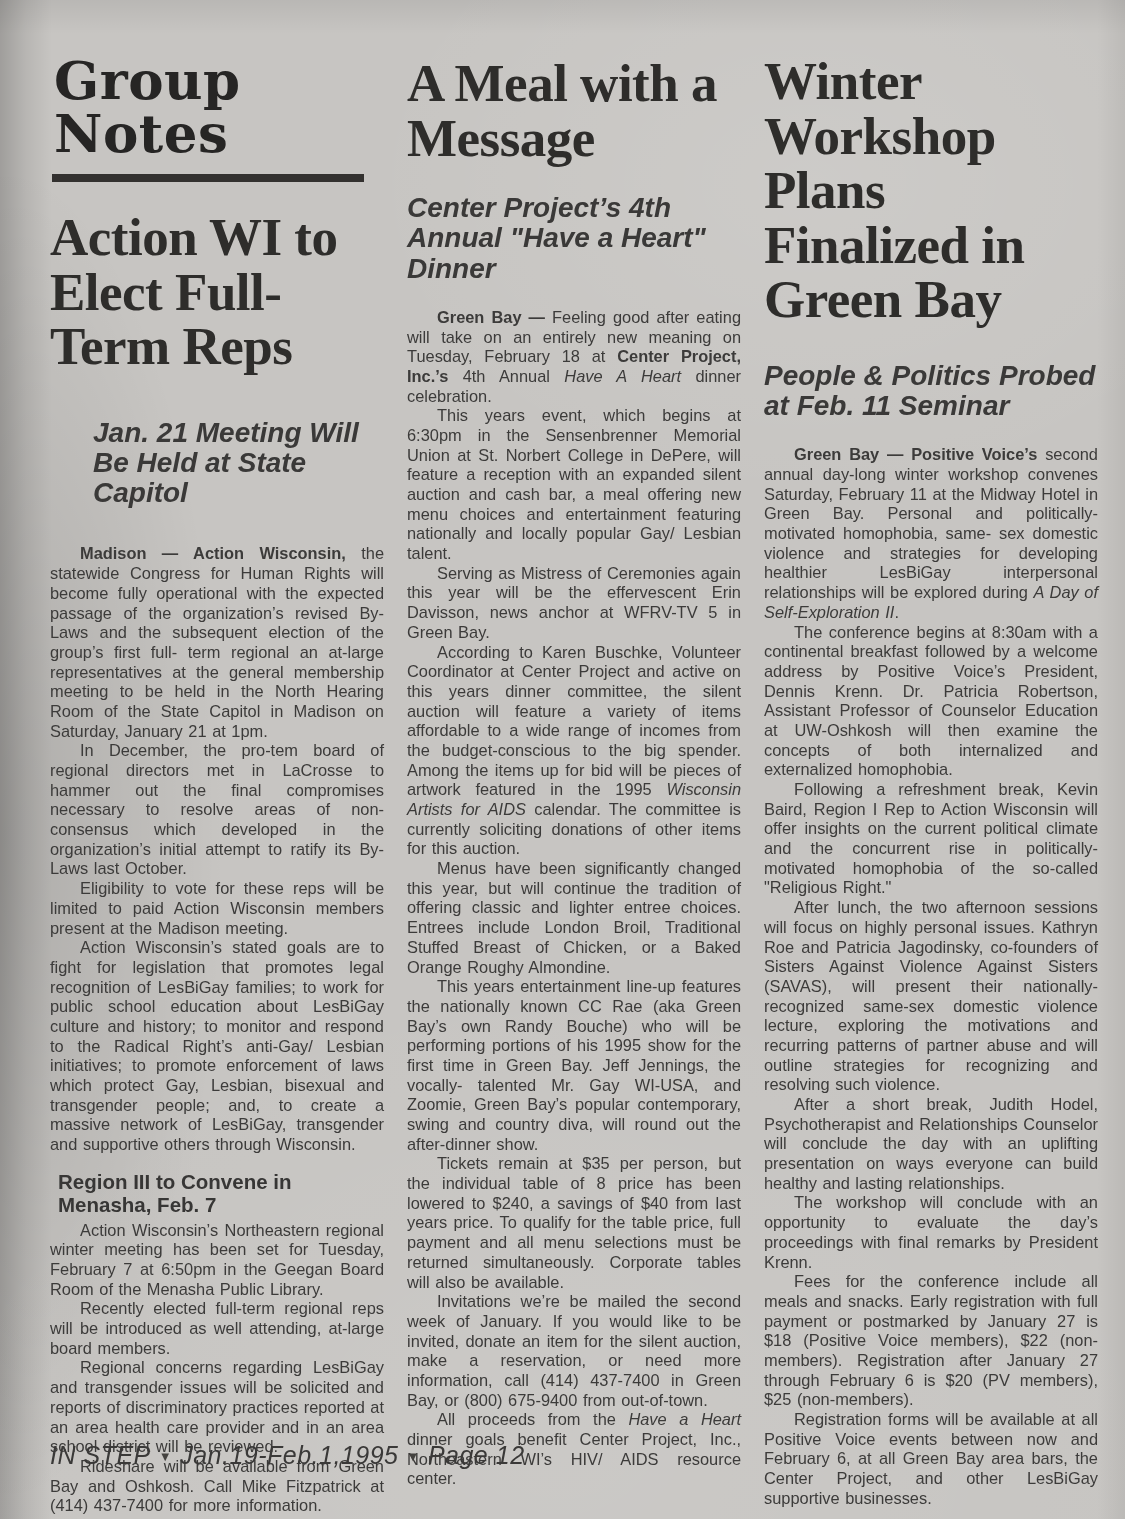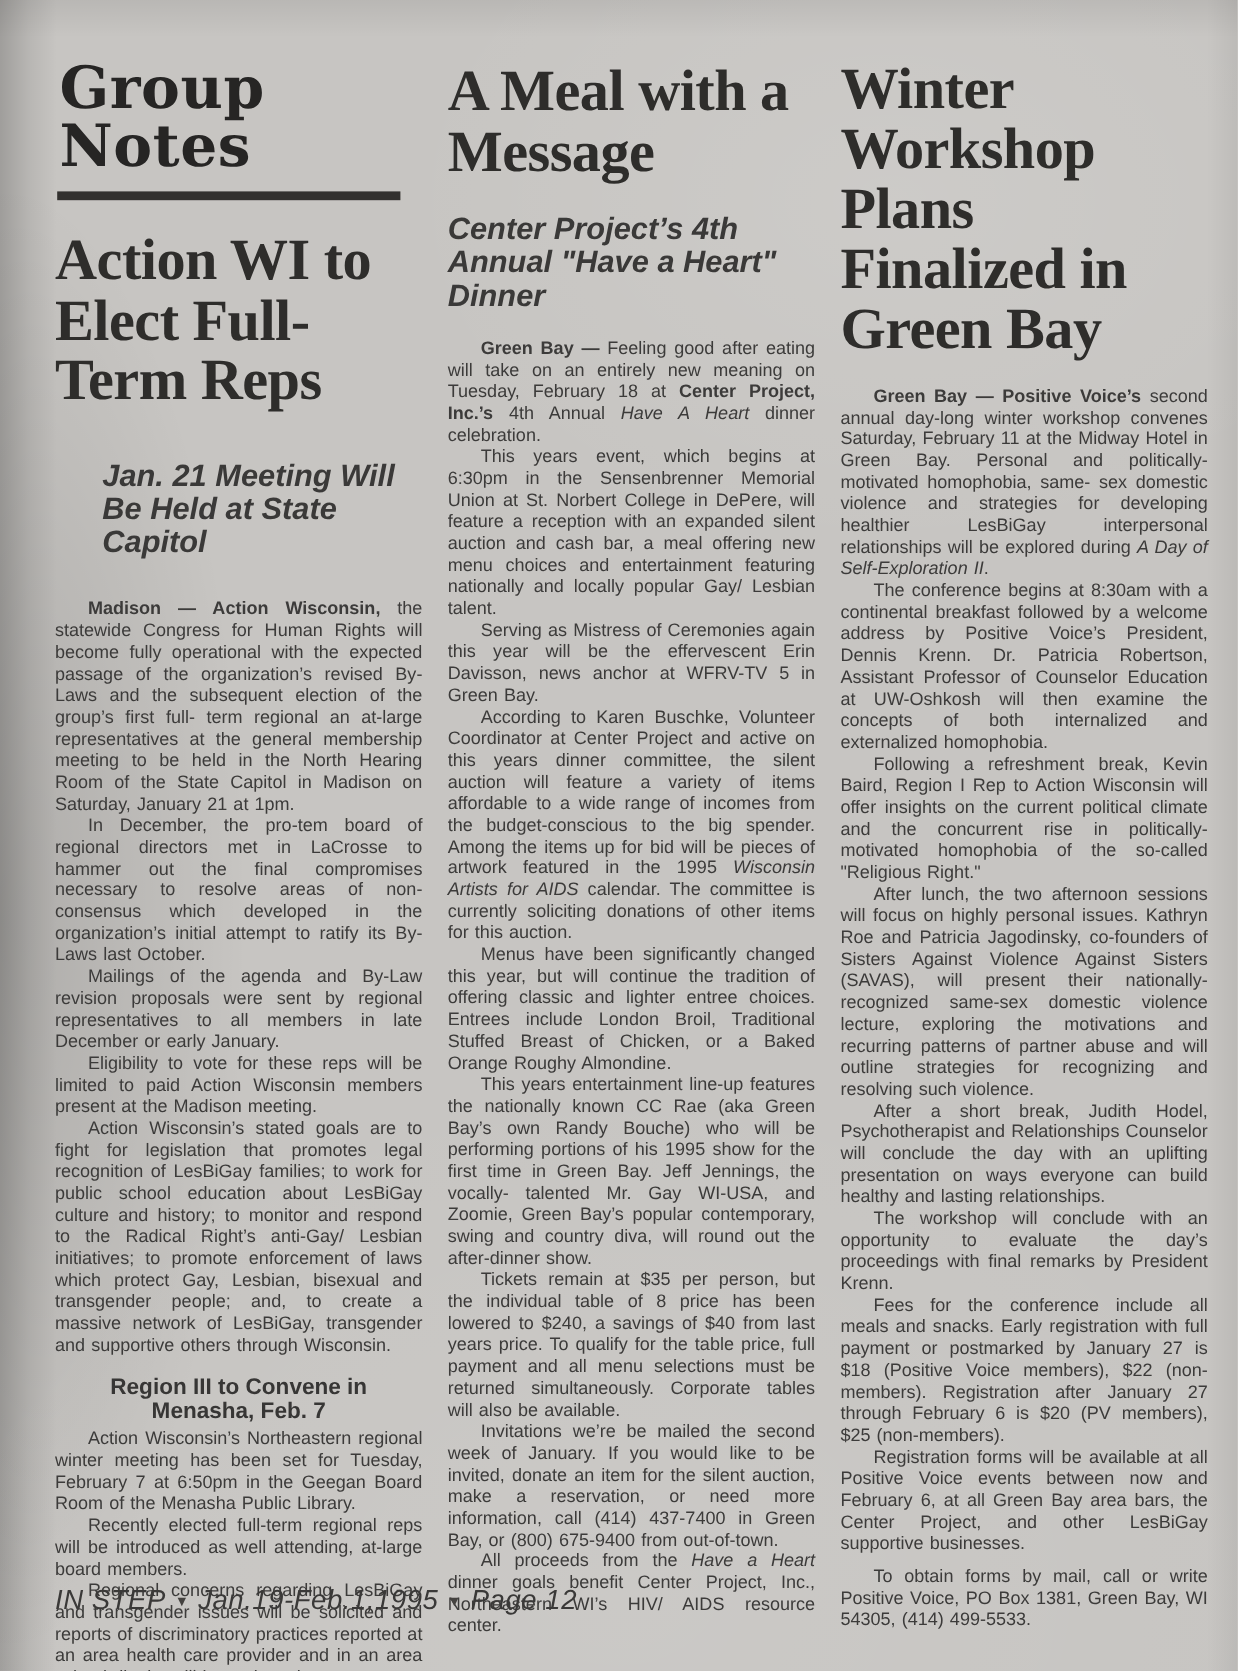--- a/index.html
+++ b/index.html
@@ -76,21 +76,20 @@
     text-align: justify;
     text-indent: 30px;
     font-size: 16.4px;
     line-height: 1.2;
     color: #3c3b3a;
     word-spacing: 1px;
   }
   .body p.gap-before { margin-top: 10px; }
   .subsubhead {
     margin: 16px 8px 4px 8px;
-    text-align: center;
     font-size: 20.5px;
     font-weight: 700;
     line-height: 1.12;
     color: #373635;
   }
   .seg-b { font-weight: 700; }
   .seg-i { font-style: italic; }
 
   .page-footer {
     position: absolute;
@@ -116,21 +115,20 @@
   <div class="columns">
 
     <div class="col col1">
       <h1 class="section-title">Group Notes</h1>
       <div class="section-rule"></div>
       <h2 class="headline">Action WI to Elect Full-Term Reps</h2>
       <h3 class="subhead">Jan. 21 Meeting Will Be Held at State Capitol</h3>
       <div class="body">
         <p><span class="seg-b">Madison — Action Wisconsin,</span><span> the statewide Congress for Human Rights will become fully operational with the expected passage of the organization’s revised By-Laws and the subsequent election of the group’s first full- term regional an at-large representatives at the general membership meeting to be held in the North Hearing Room of the State Capitol in Madison on Saturday, January 21 at 1pm.</span></p>
         <p>In December, the pro-tem board of regional directors met in LaCrosse to hammer out the final compromises necessary to resolve areas of non-consensus which developed in the organization’s initial attempt to ratify its By-Laws last October.</p>
-        <p>Mailings of the agenda and By-Law revision proposals were sent by regional representatives to all members in late December or early January.</p>
         <p>Eligibility to vote for these reps will be limited to paid Action Wisconsin members present at the Madison meeting.</p>
         <p>Action Wisconsin’s stated goals are to fight for legislation that promotes legal recognition of LesBiGay families; to work for public school education about LesBiGay culture and history; to monitor and respond to the Radical Right’s anti-Gay/ Lesbian initiatives; to promote enforcement of laws which protect Gay, Lesbian, bisexual and transgender people; and, to create a massive network of LesBiGay, transgender and supportive others through Wisconsin.</p>
         <h4 class="subsubhead">Region III to Convene in Menasha, Feb. 7</h4>
         <p>Action Wisconsin’s Northeastern regional winter meeting has been set for Tuesday, February 7 at 6:50pm in the Geegan Board Room of the Menasha Public Library.</p>
         <p>Recently elected full-term regional reps will be introduced as well attending, at-large board members.</p>
         <p>Regional concerns regarding LesBiGay and transgender issues will be solicited and reports of discriminatory practices reported at an area health care provider and in an area school district will be reviewed.</p>
         <p>Rideshare will be available from Green Bay and Oshkosh. Call Mike Fitzpatrick at (414) 437-7400 for more information.</p>
       </div>
     </div>
 
@@ -145,20 +143,21 @@
         <p>Menus have been significantly changed this year, but will continue the tradition of offering classic and lighter entree choices. Entrees include London Broil, Traditional Stuffed Breast of Chicken, or a Baked Orange Roughy Almondine.</p>
         <p>This years entertainment line-up features the nationally known CC Rae (aka Green Bay’s own Randy Bouche) who will be performing portions of his 1995 show for the first time in Green Bay. Jeff Jennings, the vocally- talented Mr. Gay WI-USA, and Zoomie, Green Bay’s popular contemporary, swing and country diva, will round out the after-dinner show.</p>
         <p>Tickets remain at $35 per person, but the individual table of 8 price has been lowered to $240, a savings of $40 from last years price. To qualify for the table price, full payment and all menu selections must be returned simultaneously. Corporate tables will also be available.</p>
         <p>Invitations we’re be mailed the second week of January. If you would like to be invited, donate an item for the silent auction, make a reservation, or need more information, call (414) 437-7400 in Green Bay, or (800) 675-9400 from out-of-town.</p>
         <p><span>All proceeds from the </span><span class="seg-i">Have a Heart</span><span> dinner goals benefit Center Project, Inc., Northeastern WI’s HIV/ AIDS resource center.</span></p>
       </div>
     </div>
 
     <div class="col col3">
       <h2 class="headline">Winter Workshop Plans Finalized in Green Bay</h2>
+      <h3 class="subhead">People &amp; Politics Probed at Feb. 11 Seminar</h3>
       <div class="body">
         <p><span class="seg-b">Green Bay — Positive Voice’s</span><span> second annual day-long winter workshop convenes Saturday, February 11 at the Midway Hotel in Green Bay. Personal and politically- motivated homophobia, same- sex domestic violence and strategies for developing healthier LesBiGay interpersonal relationships will be explored during </span><span class="seg-i">A Day of Self-Exploration II</span><span>.</span></p>
         <p>The conference begins at 8:30am with a continental breakfast followed by a welcome address by Positive Voice’s President, Dennis Krenn. Dr. Patricia Robertson, Assistant Professor of Counselor Education at UW-Oshkosh will then examine the concepts of both internalized and externalized homophobia.</p>
         <p>Following a refreshment break, Kevin Baird, Region I Rep to Action Wisconsin will offer insights on the current political climate and the concurrent rise in politically- motivated homophobia of the so-called "Religious Right."</p>
         <p>After lunch, the two afternoon sessions will focus on highly personal issues. Kathryn Roe and Patricia Jagodinsky, co-founders of Sisters Against Violence Against Sisters (SAVAS), will present their nationally-recognized same-sex domestic violence lecture, exploring the motivations and recurring patterns of partner abuse and will outline strategies for recognizing and resolving such violence.</p>
         <p>After a short break, Judith Hodel, Psychotherapist and Relationships Counselor will conclude the day with an uplifting presentation on ways everyone can build healthy and lasting relationships.</p>
         <p>The workshop will conclude with an opportunity to evaluate the day’s proceedings with final remarks by President Krenn.</p>
         <p>Fees for the conference include all meals and snacks. Early registration with full payment or postmarked by January 27 is $18 (Positive Voice members), $22 (non-members). Registration after January 27 through February 6 is $20 (PV members), $25 (non-members).</p>
         <p>Registration forms will be available at all Positive Voice events between now and February 6, at all Green Bay area bars, the Center Project, and other LesBiGay supportive businesses.</p>
         <p class="gap-before">To obtain forms by mail, call or write Positive Voice, PO Box 1381, Green Bay, WI 54305, (414) 499-5533.</p>

